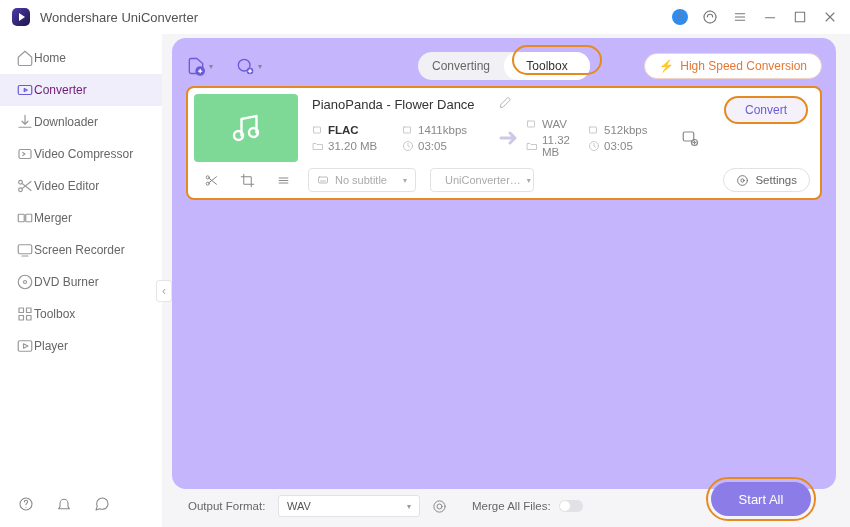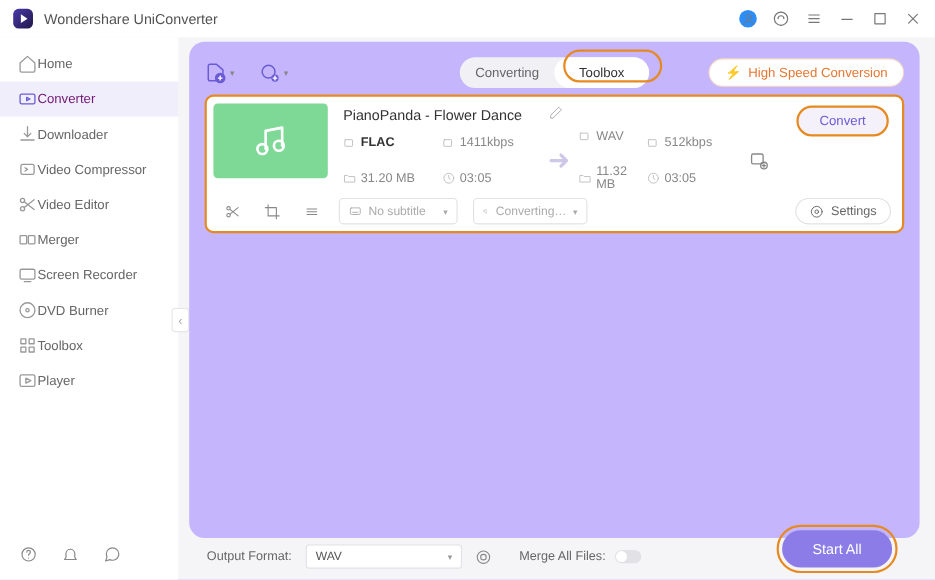--- a/index.html
+++ b/index.html
@@ -41,21 +41,21 @@
   .hsc::before{content:"⚡";color:#ff8c2b}
 
   .card{border:2px solid #e6891f;border-radius:8px;padding:6px 10px 6px 6px;background:#fff;display:flex;flex-direction:column;gap:6px}
   .card-top{display:flex;gap:14px;align-items:flex-start}
   .thumb{width:104px;height:68px;border-radius:4px;background:#7ed997;display:flex;align-items:center;justify-content:center;color:#fff}
   .thumb svg{width:36px;height:36px}
   .info{flex:1}
   .title-row{display:flex;align-items:center;gap:24px;height:20px;margin-bottom:4px}
   .title-row .title{font-size:13px;color:#333}
   .meta-columns{display:flex;align-items:center;gap:2px}
-  .col{display:flex;flex-direction:column;gap:20px;width:88px}
+  .col{display:flex;flex-direction:column;gap:4px;width:88px}
   .col.wide{width:60px}
   .cell{display:flex;align-items:center;gap:4px;font-size:11.5px;color:#888}
   .cell.strong{color:#333;font-weight:600}
   .cell .mini{width:12px;height:12px;display:inline-flex;align-items:center;justify-content:center;color:#bbb}
   .arrow{width:32px;display:flex;align-items:center;justify-content:center;color:#d8d8e0}
   .arrow svg{width:24px;color:#cfc7e8}
   .opts{width:24px;display:flex;align-items:center;justify-content:center;color:#888;cursor:pointer}
   .convert-wrap{padding:2px}
   .convert-btn{width:84px;height:28px;border:2px solid #e6891f;border-radius:14px;background:#f4f1fb;color:#6b5bd5;font-size:12px;display:flex;align-items:center;justify-content:center;cursor:pointer}
 
@@ -401,21 +401,21 @@
               <svg width="12" height="12" viewBox="0 0 24 24">
                 <rect x="3" y="6" width="18" height="12" rx="2"></rect>
                 <line x1="7" y1="14" x2="17" y2="14"></line>
               </svg>
               <span>No subtitle</span>
             </div>
           <div class="select aud">
               <svg width="12" height="12" viewBox="0 0 24 24">
                 <path d="M4 9v6h4l5 5V4L8 9H4z"></path>
               </svg>
-              <span>Converting…</span>
+              <span>UniConverter…</span>
             </div>
           <div class="settings-btn">
               <svg width="13" height="13" viewBox="0 0 24 24">
                 <circle cx="12" cy="12" r="3"></circle>
                 <circle cx="12" cy="12" r="9"></circle>
               </svg>
               <span>Settings</span>
             </div>
         </div>
       </div>

